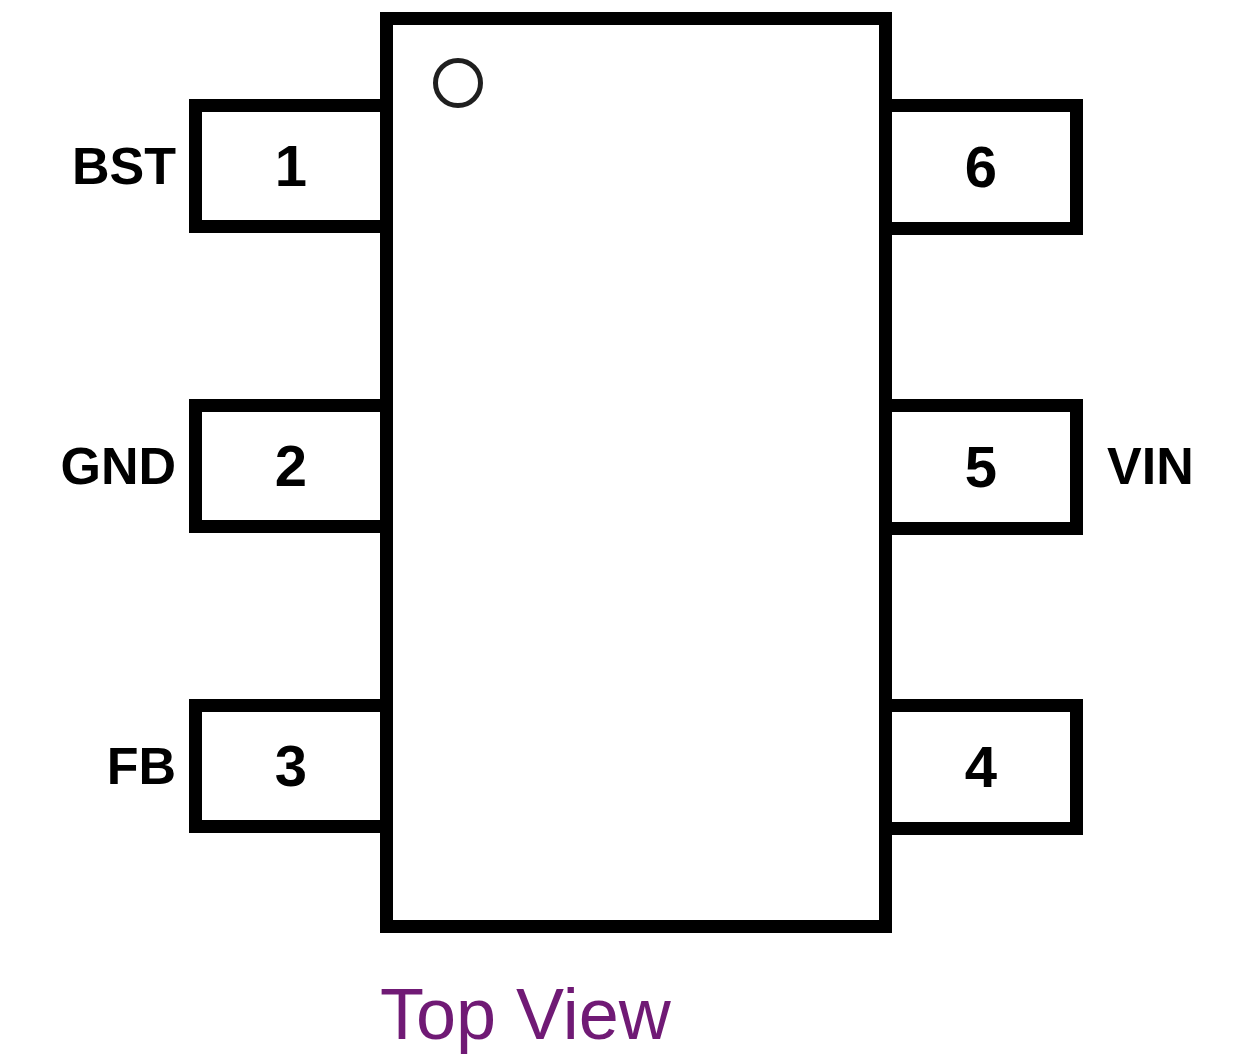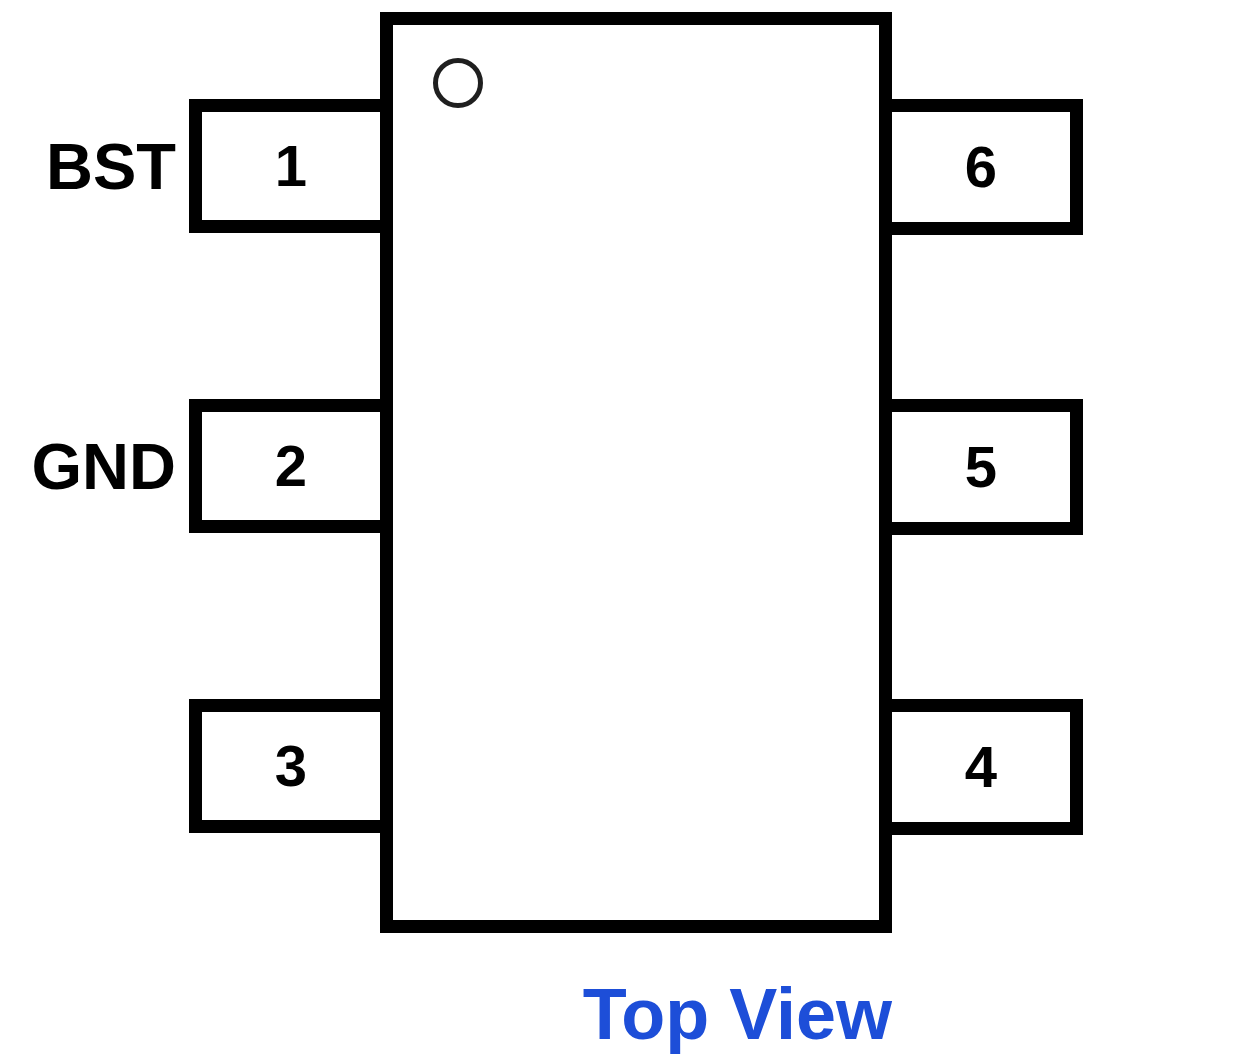--- a/index.html
+++ b/index.html
@@ -61,21 +61,21 @@
   .pin-box.right { left: 879px; width: 204px; height: 136px; }
   .row-top    { top: 99px;  }
   .row-middle { top: 399px; }
   .row-bottom { top: 699px; }
 
   
   .pin-label {
     position: absolute;
     display: flex;
     align-items: center;
-    font-size: 65px;
+    font-size: 52px;
     font-weight: 700;
     color: #000000;
     line-height: 1;
     z-index: 1;
   }
   .pin-label.left {
     left: 0;
     width: 176px;
     justify-content: flex-end;
   }
@@ -87,24 +87,24 @@
   .pin-label.row-top    { top: 99px;  height: 134px; }
   .pin-label.row-middle { top: 399px; height: 134px; }
   .pin-label.row-bottom { top: 699px; height: 134px; }
 
   
   .caption {
     position: absolute;
     left: 380px;
     top: 978px;
     width: 512px;
-    text-align: right;
+    text-align: left;
     font-size: 72px;
-    font-weight: 700;
-    color: #1d4ed8;
+    font-weight: 400;
+    color: #701a75;
     line-height: 1;
     z-index: 1;
   }
 </style>
 </head>
 <body>
 
 <div class="canvas">
 
   <div class="ic-body"></div>
@@ -126,17 +126,19 @@
   </div>
   <div class="pin-box right row-middle">
     <span class="pin-number">5</span>
   </div>
   <div class="pin-box right row-bottom">
     <span class="pin-number">4</span>
   </div>
 
   <div class="pin-label left row-top">BST</div>
   <div class="pin-label left row-middle">GND</div>
+  <div class="pin-label left row-bottom">FB</div>
 
+  <div class="pin-label right row-middle">VIN</div>
 
   <div class="caption">Top View</div>
 
 </div>
 
 </body></html>

